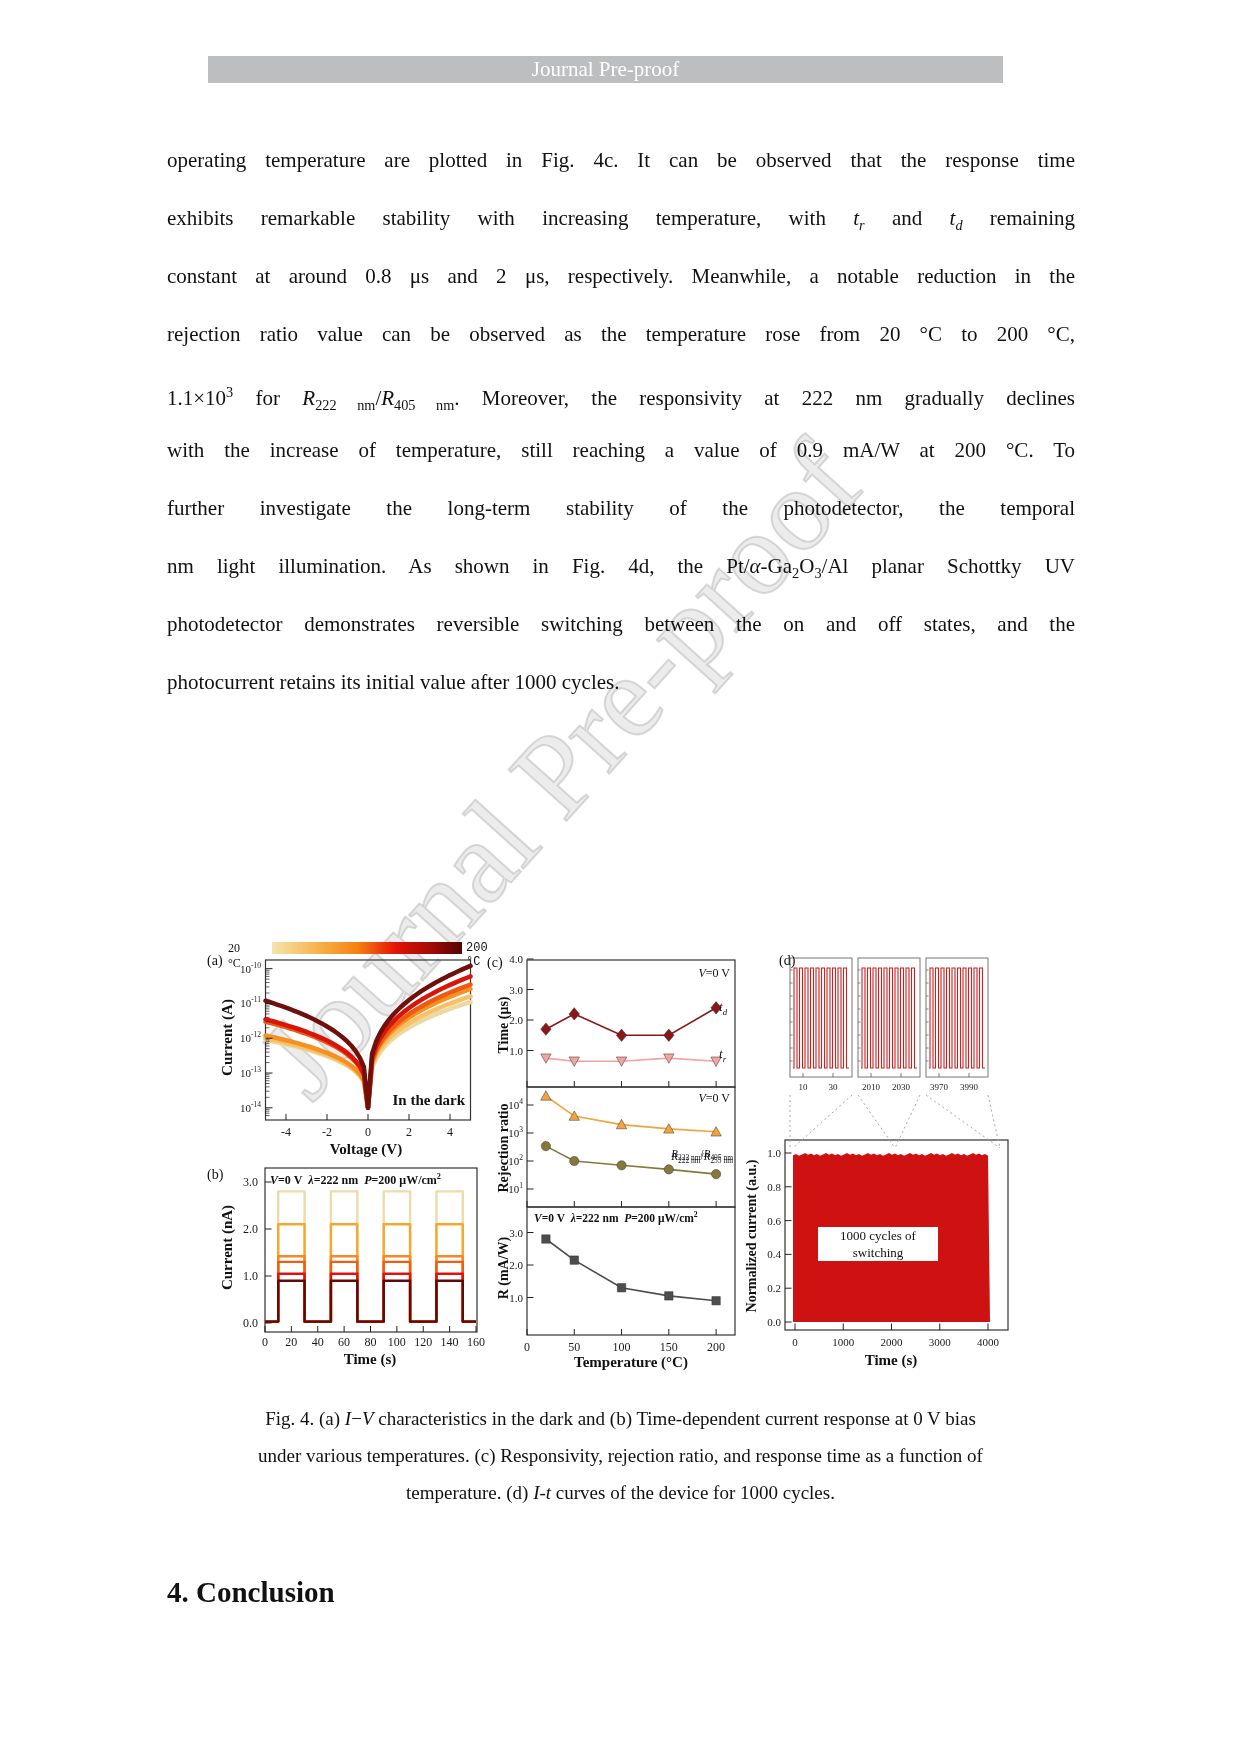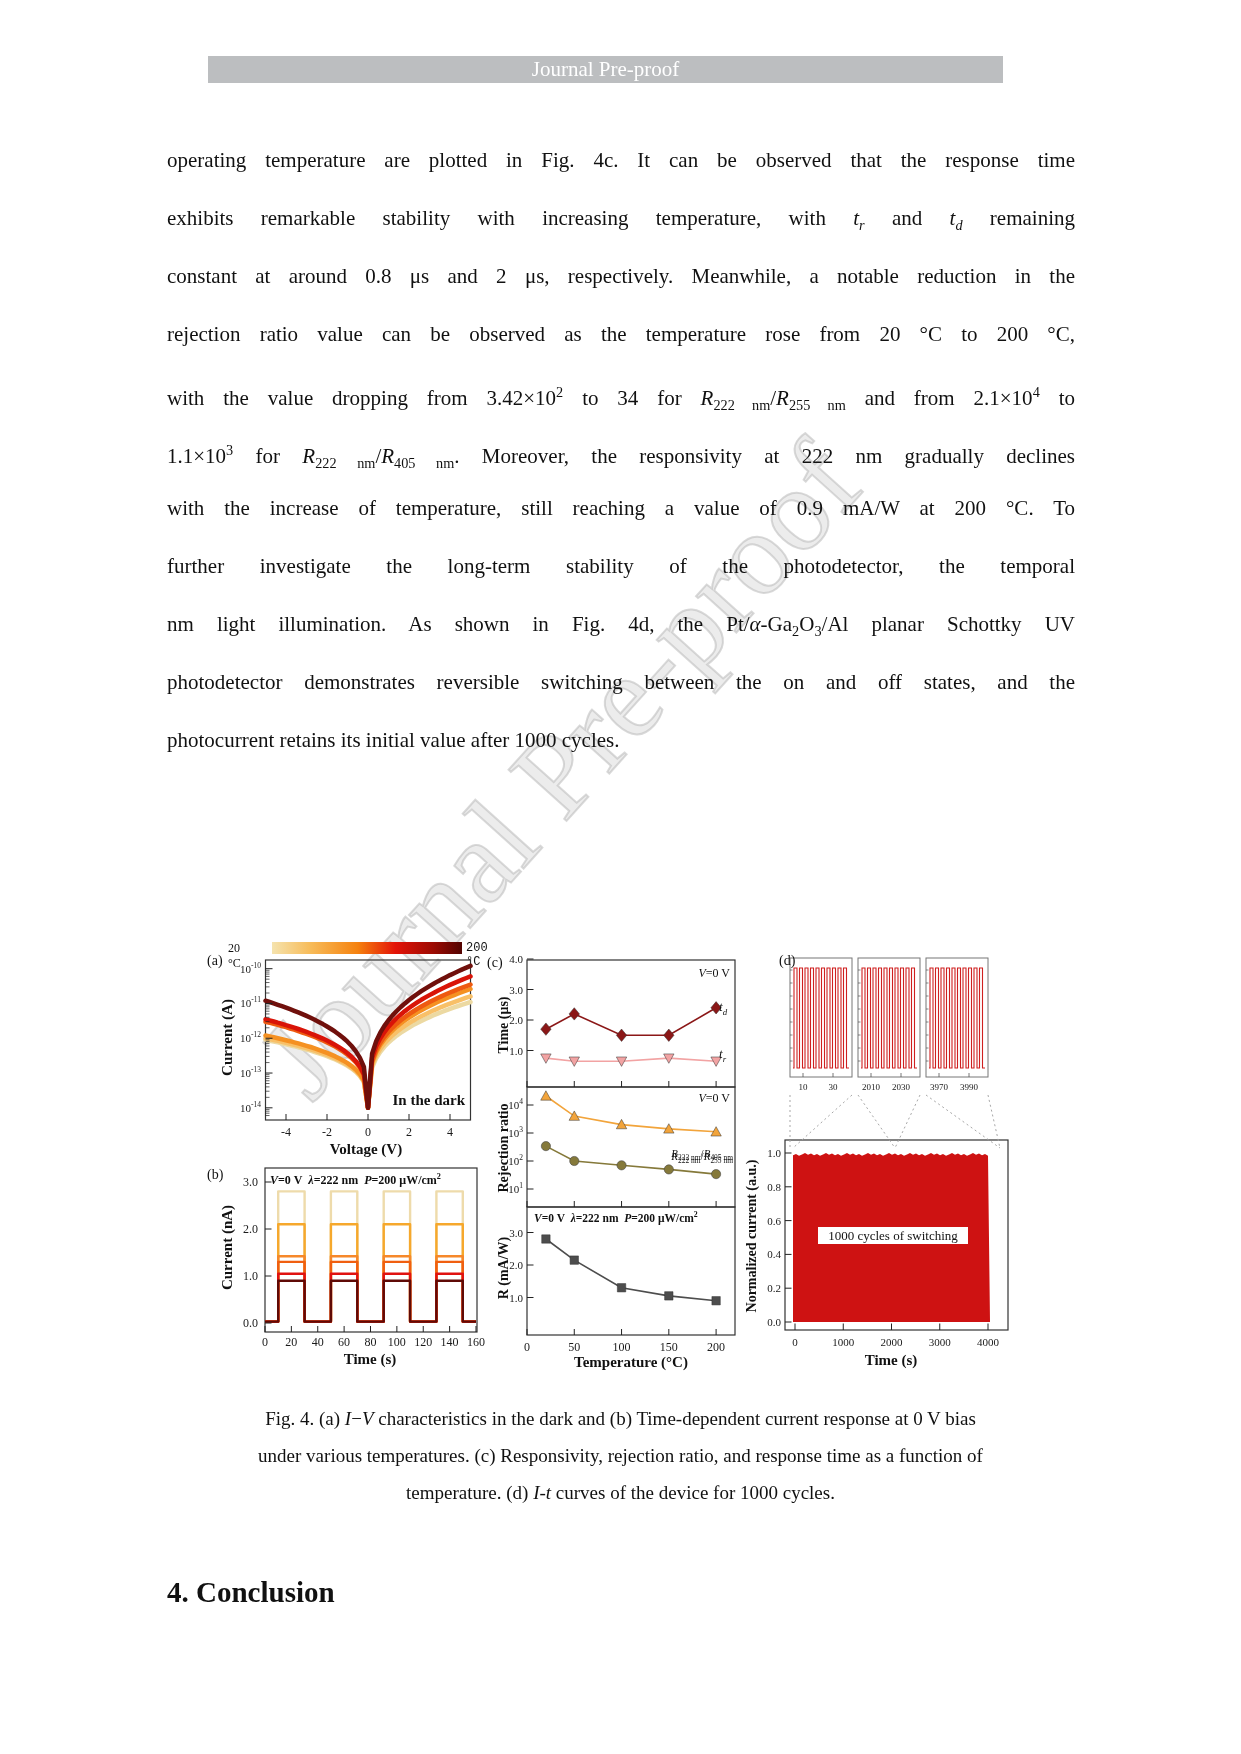--- a/index.html
+++ b/index.html
@@ -30,21 +30,20 @@
 
   <div class="banner">Journal Pre-proof</div>
 
   <div class="watermark">Journal Pre-proof</div>
 
   <div class="para">
     <div class="pline">operating temperature are plotted in Fig. 4c. It can be observed that the response time</div>
     <div class="pline">exhibits remarkable stability with increasing temperature, with <i>t</i><sub><i>r</i></sub> and <i>t</i><sub><i>d</i></sub> remaining</div>
     <div class="pline">constant at around 0.8 μs and 2 μs, respectively. Meanwhile, a notable reduction in the</div>
     <div class="pline">rejection ratio value can be observed as the temperature rose from 20 °C to 200 °C,</div>
-    <div class="pline">with the value dropping from 3.42×10<sup>2</sup> to 34 for <i>R</i><sub>222 nm</sub>/<i>R</i><sub>255 nm</sub> and from 2.1×10<sup>4</sup> to</div>
     <div class="pline">1.1×10<sup>3</sup> for <i>R</i><sub>222 nm</sub>/<i>R</i><sub>405 nm</sub>. Moreover, the responsivity at 222 nm gradually declines</div>
     <div class="pline">with the increase of temperature, still reaching a value of 0.9 mA/W at 200 °C. To</div>
     <div class="pline">further investigate the long-term stability of the photodetector, the temporal</div>
     <div class="pline">nm light illumination. As shown in Fig. 4d, the Pt/<i>α</i>-Ga<sub>2</sub>O<sub>3</sub>/Al planar Schottky UV</div>
     <div class="pline">photodetector demonstrates reversible switching between the on and off states, and the</div>
     <div class="pline">photocurrent retains its initial value after 1000 cycles.</div>
   </div>
 
   <svg id="fig-svg" viewBox="185 925 890 475">
     <defs>
@@ -335,21 +334,21 @@
     <div class="ovl" style="left:655px;top:1091px;width:75px;text-align:right;font-size:12px;"><i>V</i>=0 V</div>
     <div class="ovl" style="left:628px;top:1107px;width:105px;text-align:right;font-size:11px;margin-top:40px;"><i>R</i><sub>222 nm</sub>/<i>R</i><sub>405 nm</sub></div>
     <div class="ovl" style="left:628px;top:1150px;width:105px;text-align:right;font-size:11px;"><i>R</i><sub>222 nm</sub>/<i>R</i><sub>255 nm</sub></div>
     <div class="ovl rot" style="left:424px;top:1140px;width:160px;text-align:center;font-size:14px;font-weight:600;">Rejection ratio</div>
     <div class="ovl" style="left:534px;top:1210px;width:200px;font-size:11.5px;font-weight:600;"><i>V</i>=0 V&nbsp;&nbsp;<i>λ</i>=222 nm&nbsp;&nbsp;<i>P</i>=200 μW/cm<sup>2</sup></div>
     <div class="ovl rot" style="left:424px;top:1260px;width:160px;text-align:center;font-size:14px;font-weight:600;">R (mA/W)</div>
     <div class="ovl" style="left:551px;top:1354px;width:160px;text-align:center;font-size:15px;font-weight:600;">Temperature (°C)</div>
 
     <div class="ovl" style="left:779px;top:953px;font-size:14px;">(d)</div>
     <div class="ovl rot" style="left:647px;top:1228px;width:210px;text-align:center;font-size:14px;font-weight:600;">Normalized current (a.u.)</div>
-    <div class="ovl" style="left:818px;top:1227px;width:150px;background:#fff;text-align:center;font-size:13px;line-height:17px;">1000 cycles of switching</div>
+    <div class="ovl" style="left:818px;top:1227px;width:120px;background:#fff;text-align:center;font-size:13px;line-height:17px;">1000 cycles of switching</div>
     <div class="ovl" style="left:831px;top:1352px;width:120px;text-align:center;font-size:15px;font-weight:600;">Time (s)</div>
   </div>
 
   <div class="caption">
     <div>Fig. 4. (a) <i>I</i>−<i>V</i> characteristics in the dark and (b) Time-dependent current response at 0 V bias</div>
     <div>under various temperatures. (c) Responsivity, rejection ratio, and response time as a function of</div>
     <div>temperature. (d) <i>I</i>-<i>t</i> curves of the device for 1000 cycles.</div>
   </div>
 
   <div class="heading">4. Conclusion</div>

